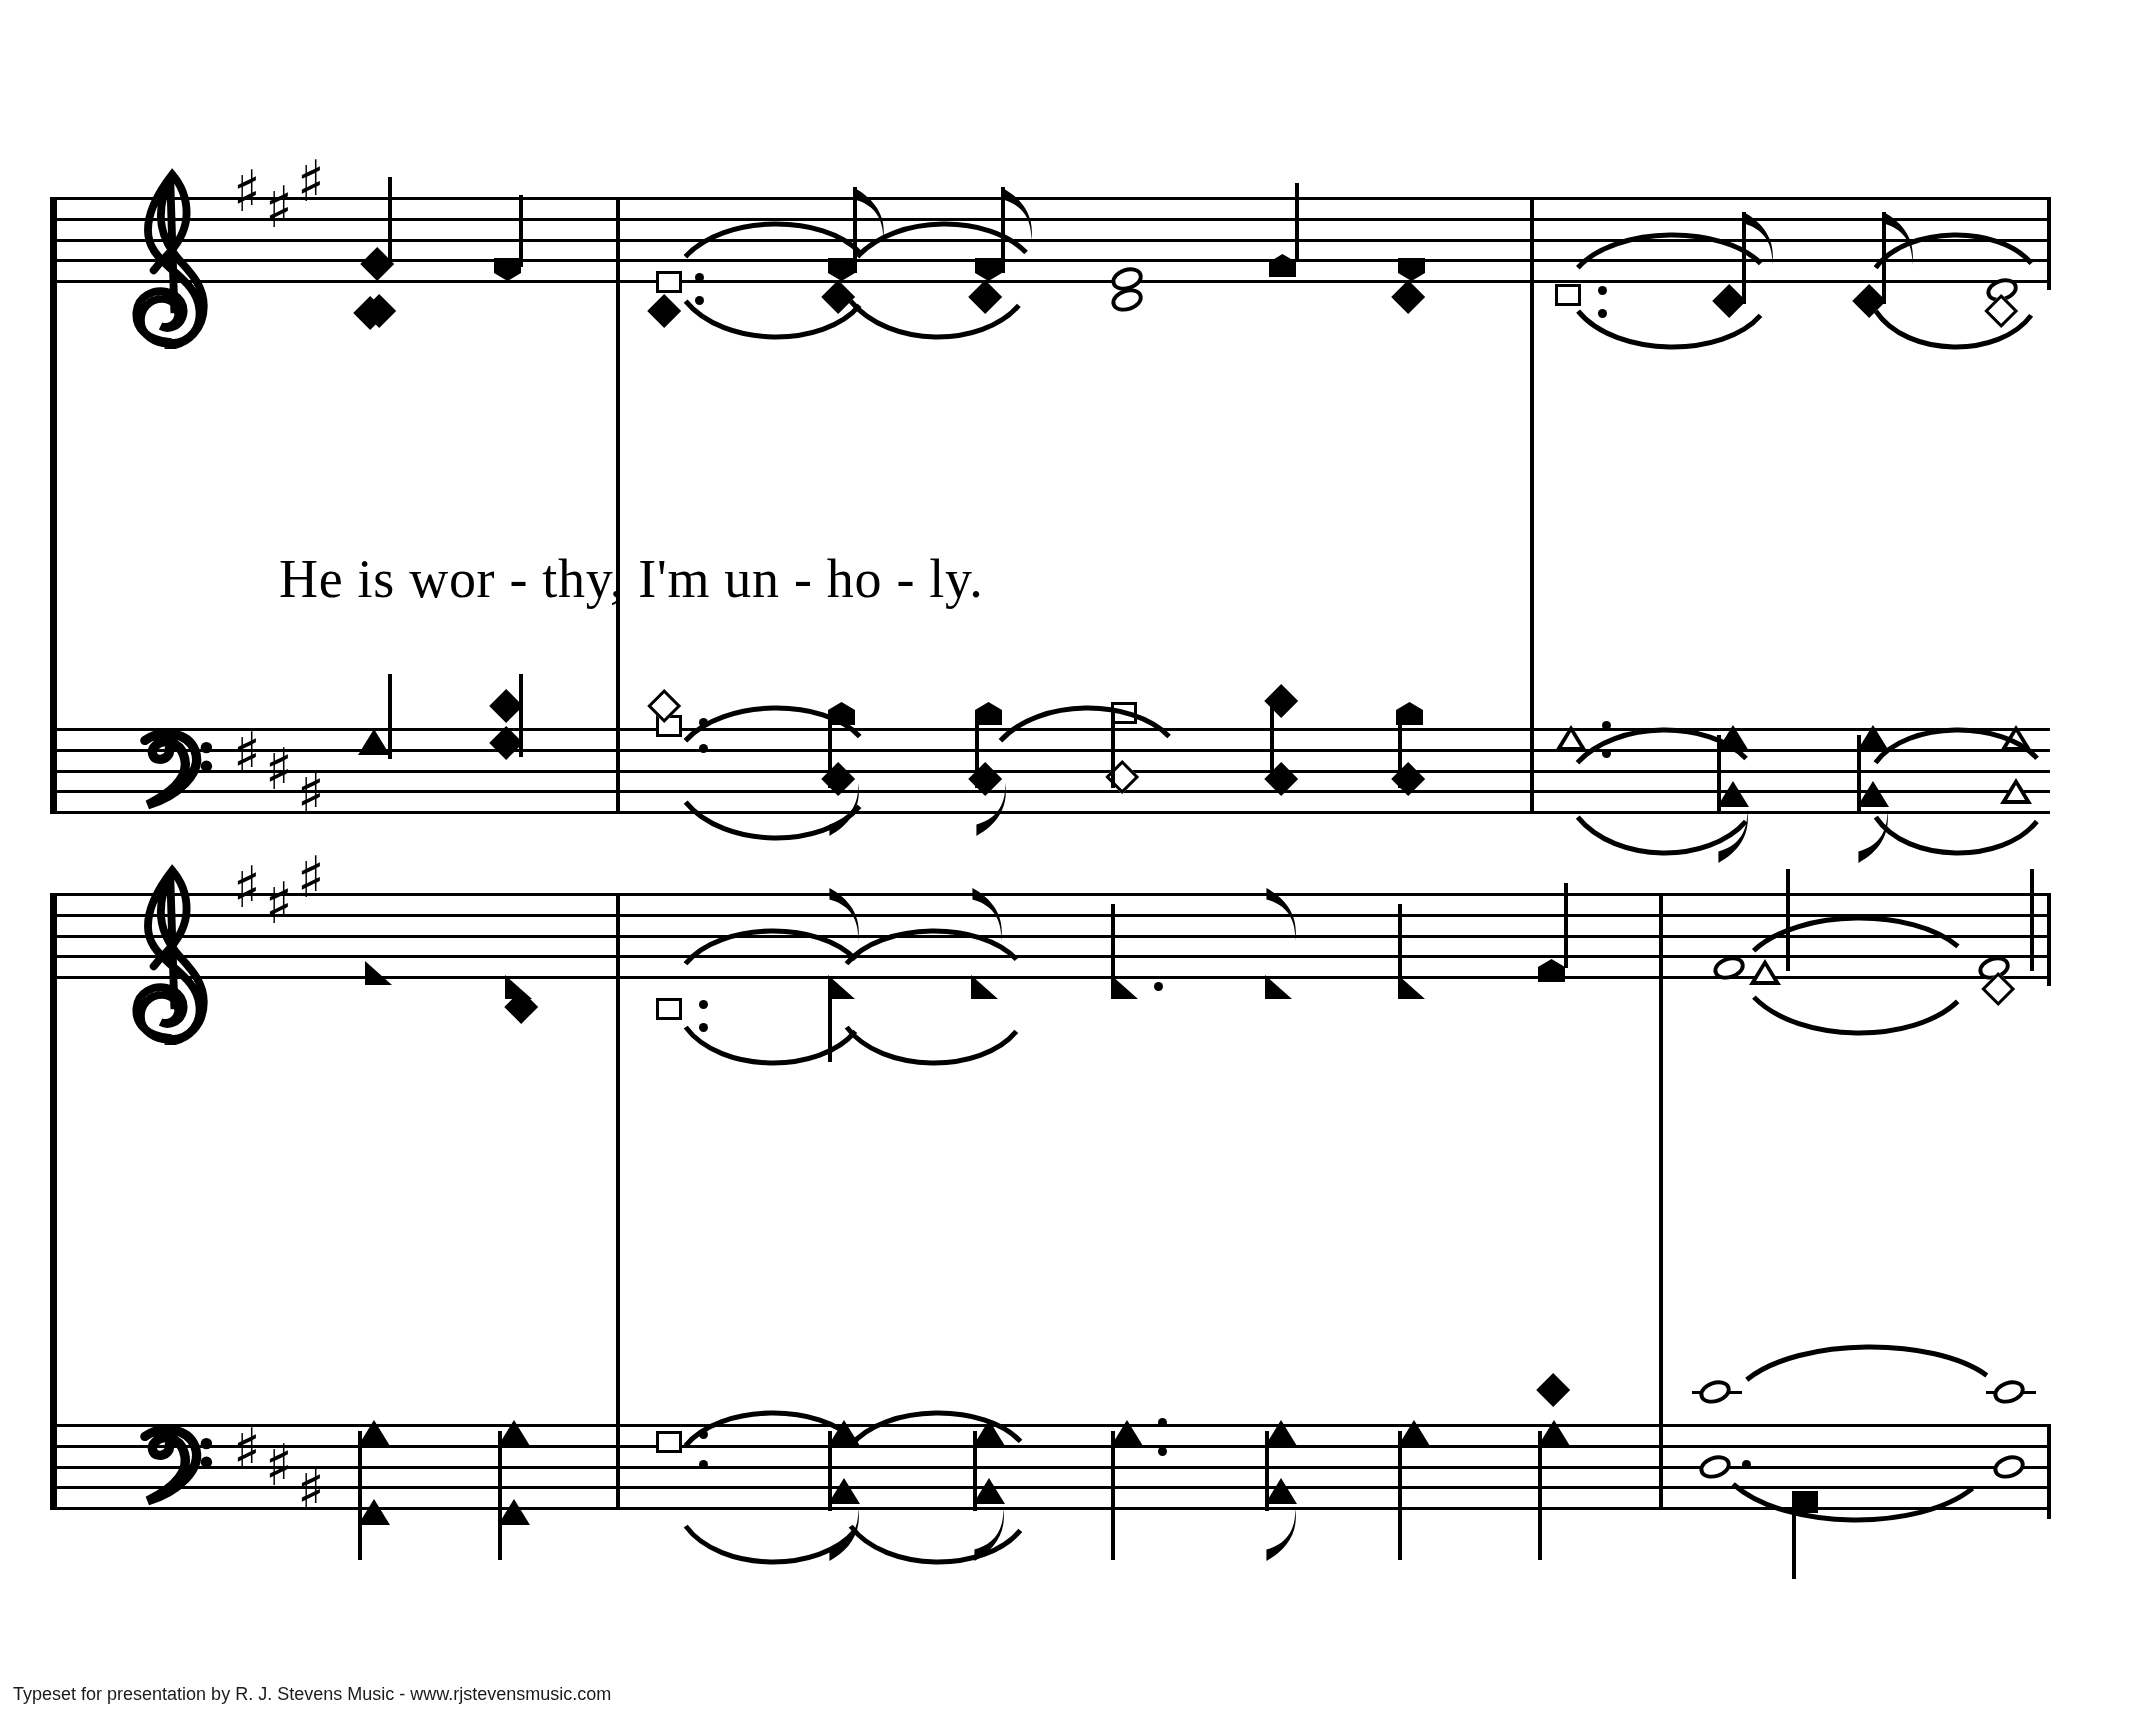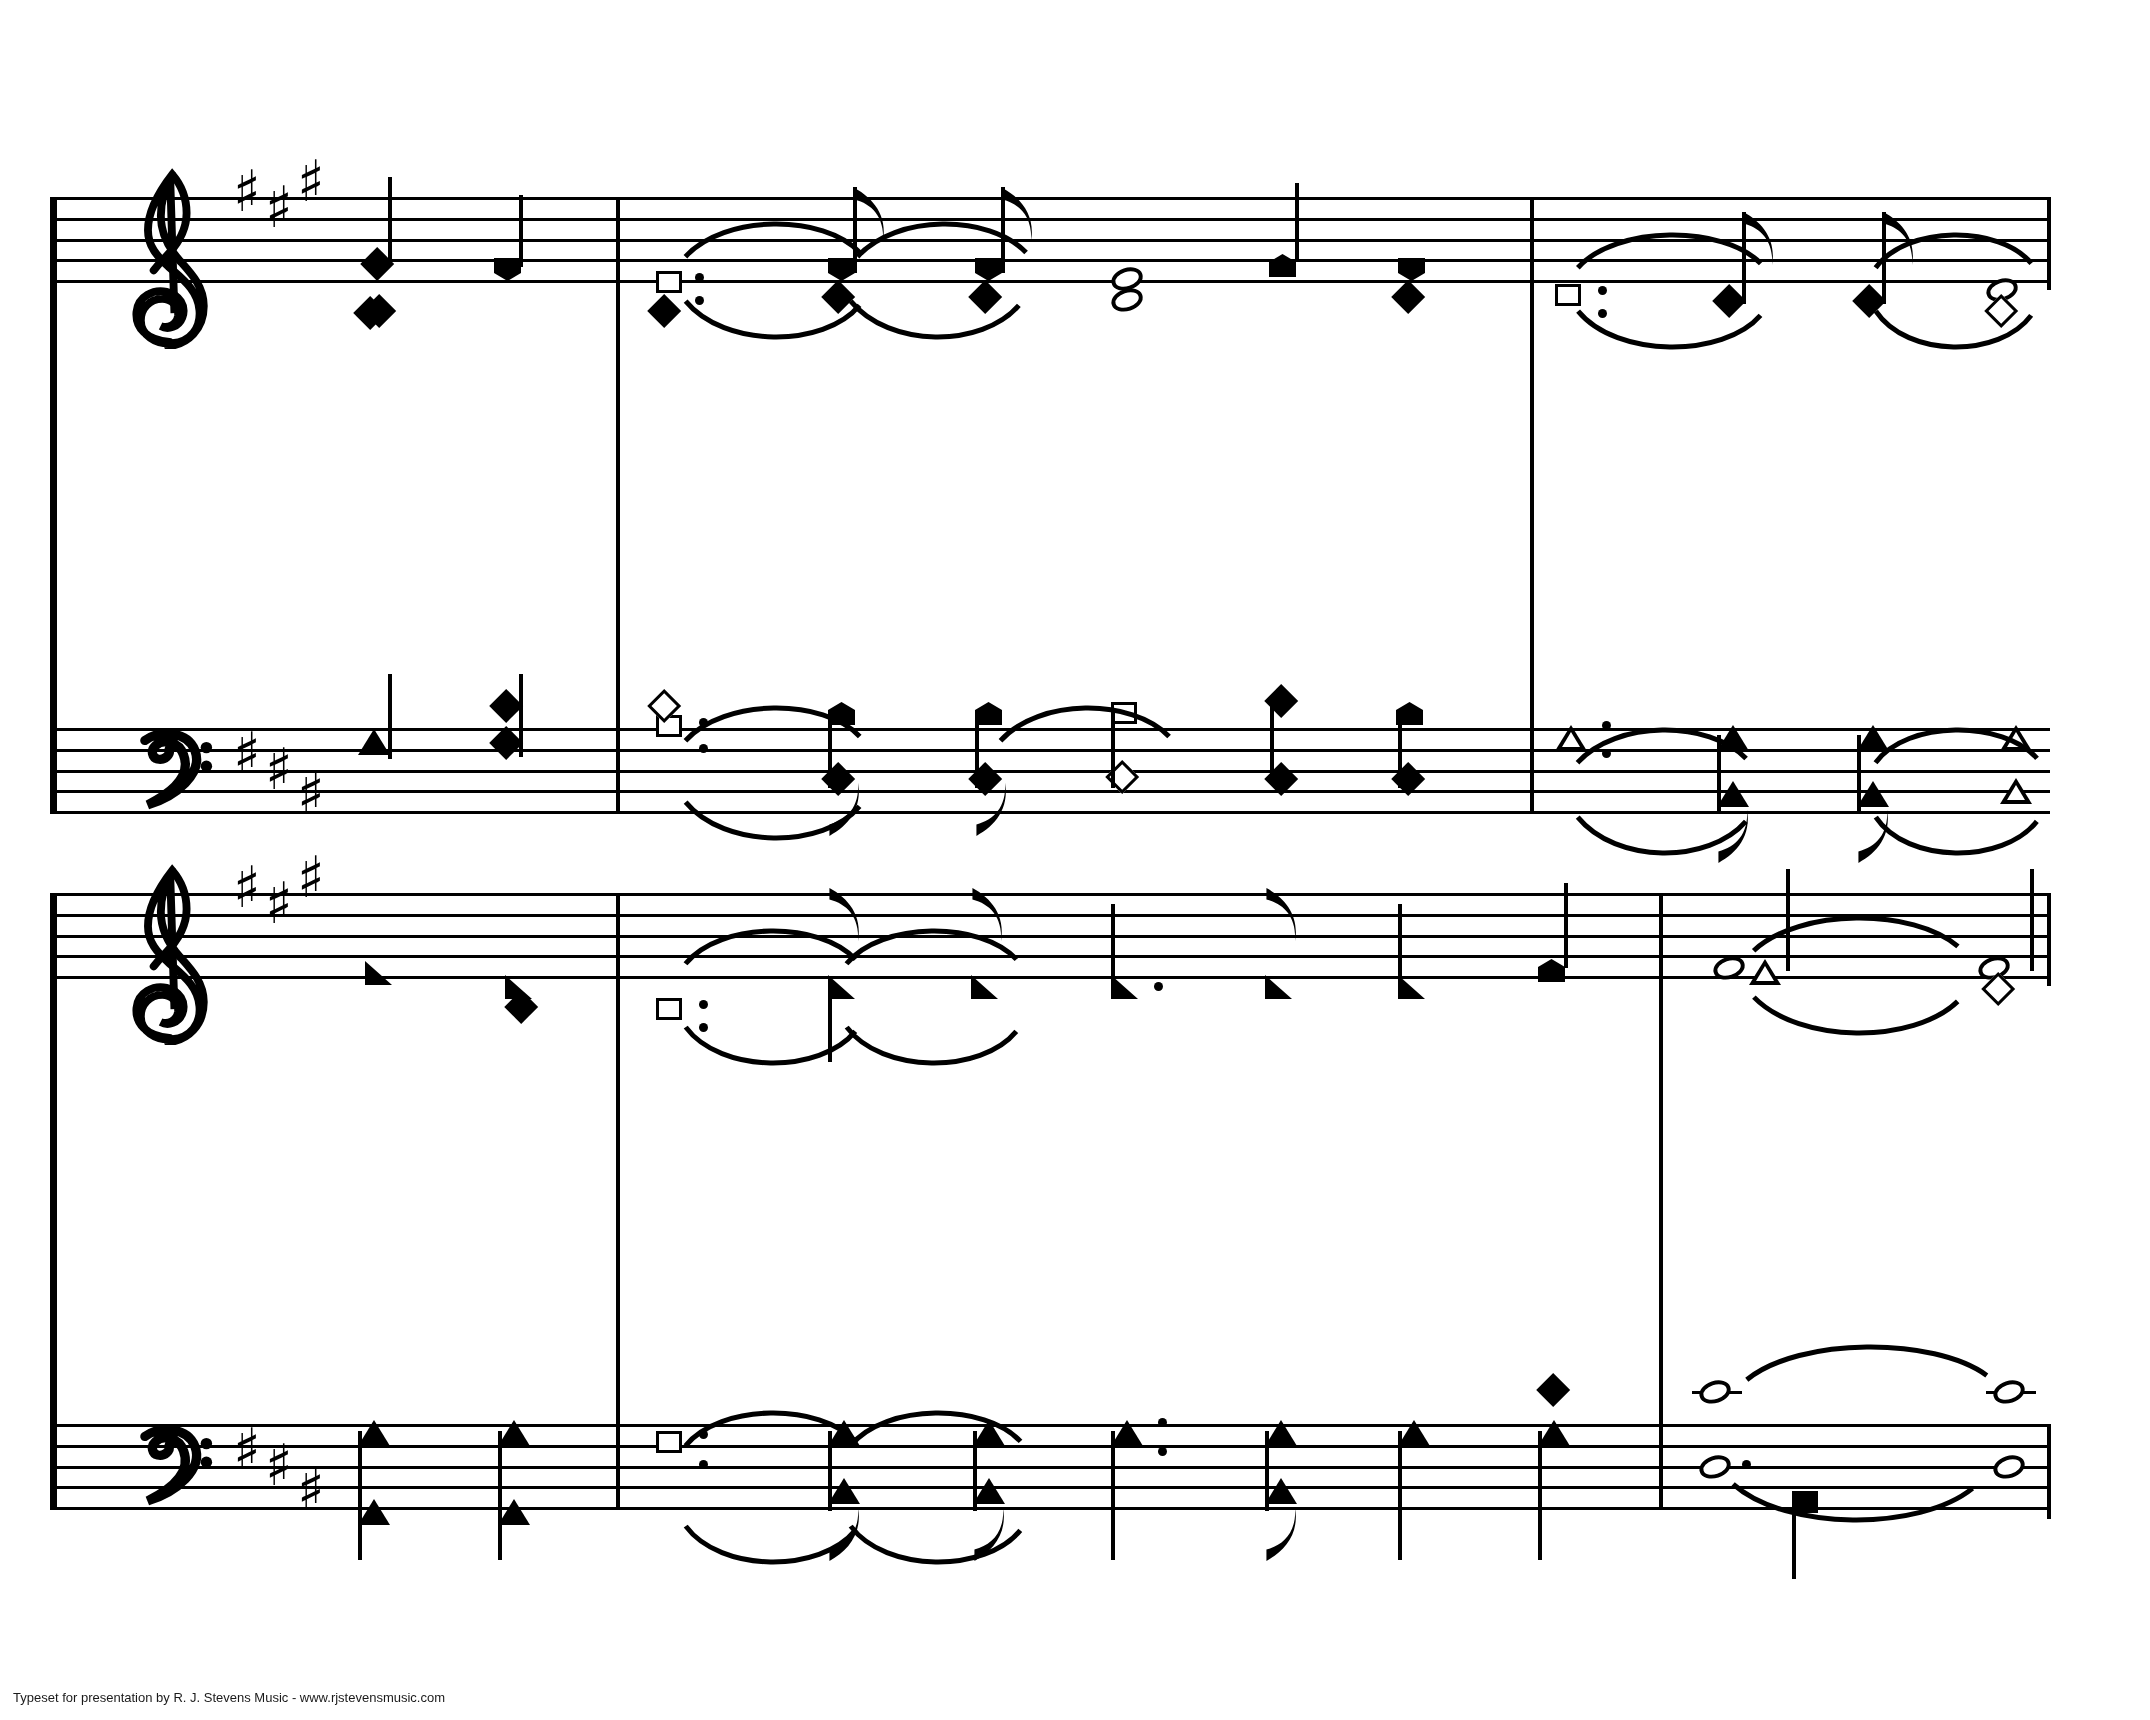--- a/index.html
+++ b/index.html
@@ -209,21 +209,21 @@
     white-space: nowrap;
     letter-spacing: 0.7px;
   }
 
   
   .footer {
     position: absolute;
     left: 13px;
     bottom: 16px;
     font-family: "Liberation Sans", sans-serif;
-    font-size: 13px;
+    font-size: 18px;
     color: #1a1a1a;
   }
 </style>
 </head>
 <body>
 
 <div class="page">
 
   <div class="system" id="system-1">
 
@@ -360,20 +360,21 @@
       <svg width="165" height="50" viewBox="0 0 230 70">
           <path d="M6 64 C 50 4 180 4 224 58" fill="none" stroke="#000" stroke-width="7"></path>
         </svg>
     </div>
     <div class="slur" style="left:1821px; top:161px;">
       <svg width="165" height="57" viewBox="0 0 230 80">
           <path d="M6 10 C 50 76 180 76 224 16" fill="none" stroke="#000" stroke-width="7"></path>
         </svg>
     </div>
 
+    <div class="lyrics" style="left:229px; top:405px;">He is wor  -  thy,        I'm un - ho  -  ly.</div>
 
     <div class="staff" style="top:585px;">
       <div class="line l0"></div>
       <div class="line l1"></div>
       <div class="line l2"></div>
       <div class="line l3"></div>
       <div class="line l4"></div>
     </div>
 
     <div class="clef bass" style="left:82px; top:566px;">

